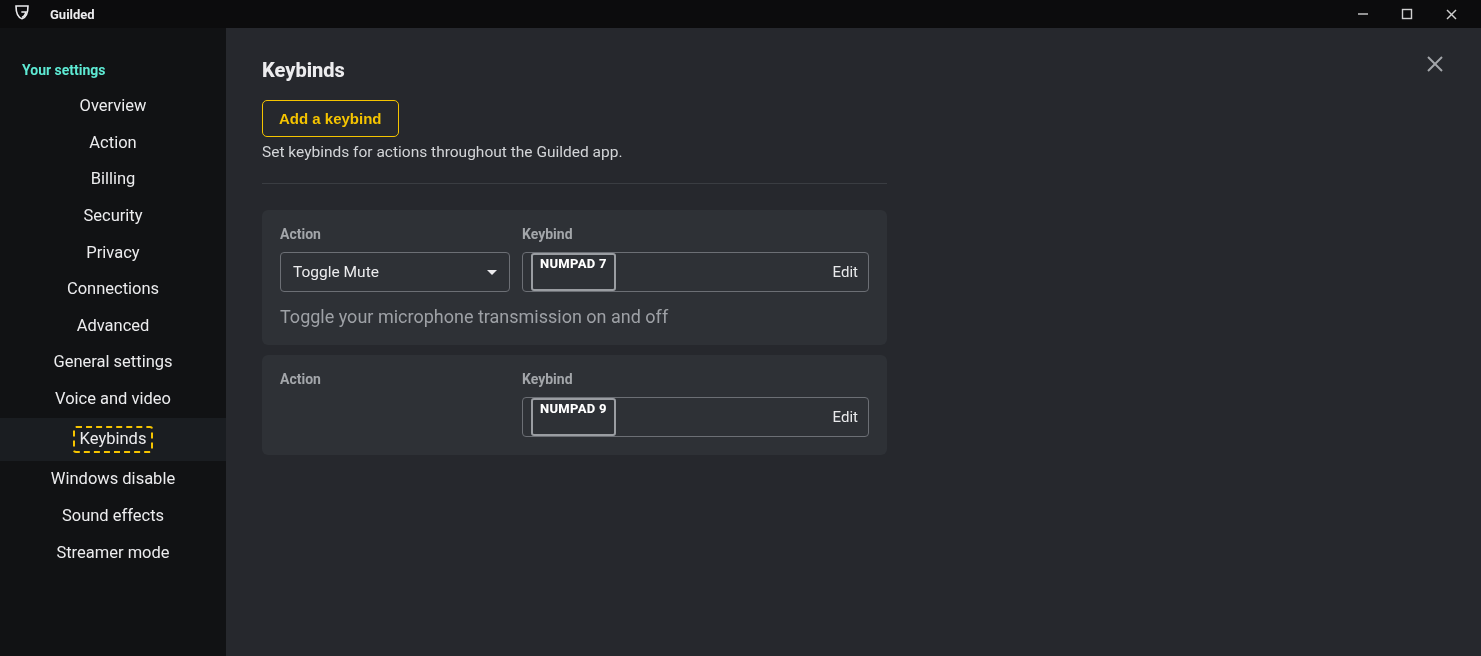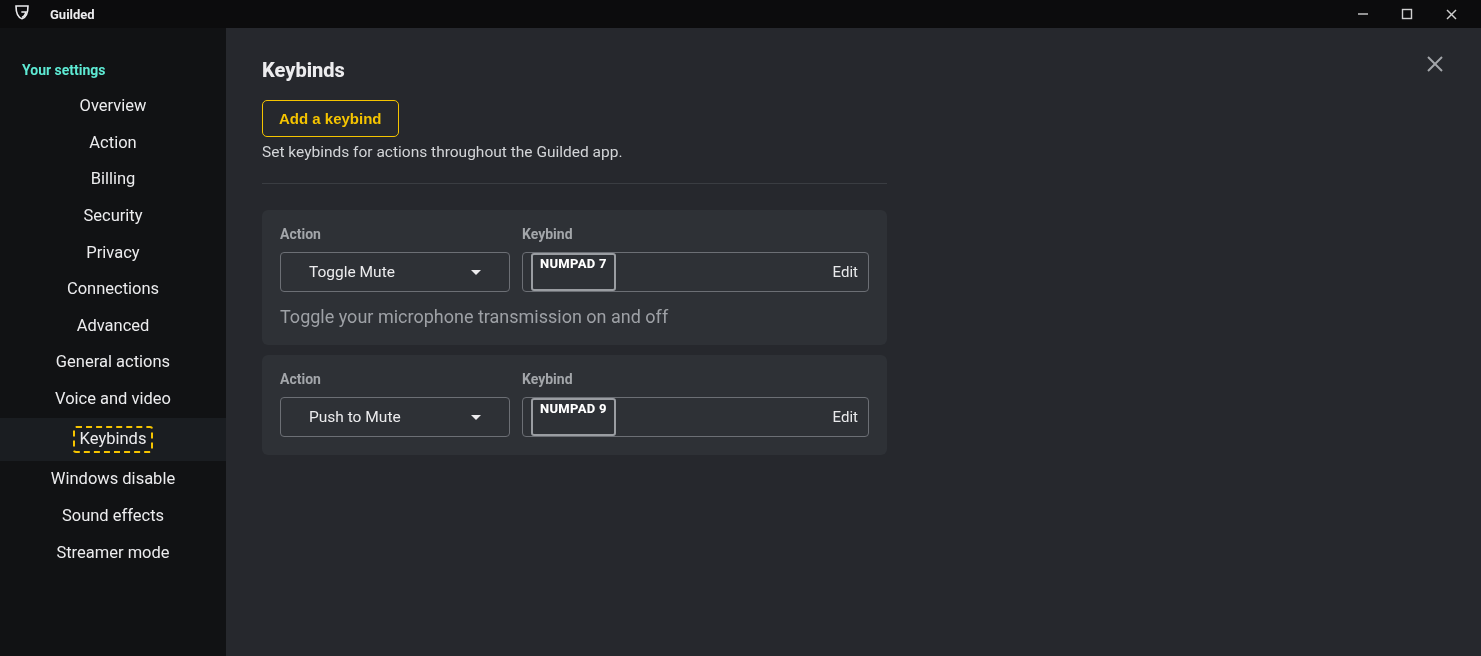--- a/index.html
+++ b/index.html
@@ -131,21 +131,21 @@
     margin-bottom: 10px;
   }
 
   .select {
     border: 1px solid #6c6f75;
     border-radius: 4px;
     height: 40px;
     display: flex;
     align-items: center;
     justify-content: space-between;
-    padding: 0 28px;
+    padding: 0 12px;
     color: #ececee;
     font-size: 15.5px;
     cursor: pointer;
     background: transparent;
   }
   .select .caret {
     width: 0; height: 0;
     border-left: 5px solid transparent;
     border-right: 5px solid transparent;
     border-top: 5px solid #ececee;
@@ -218,21 +218,21 @@
   <aside class="sidebar">
     <div class="section-label">Your settings</div>
     <div class="nav-item"><span>Overview</span></div>
     <div class="nav-item"><span>Action</span></div>
     <div class="nav-item"><span>Billing</span></div>
     <div class="nav-item"><span>Security</span></div>
     <div class="nav-item"><span>Privacy</span></div>
     <div class="nav-item"><span>Connections</span></div>
     <div class="nav-item"><span>Advanced</span></div>
 
-    <div class="nav-item"><span>General actions</span></div>
+    <div class="nav-item"><span>General settings</span></div>
     <div class="nav-item"><span>Voice and video</span></div>
     <div class="nav-item active-row"><span class="dashed">Keybinds</span></div>
     <div class="nav-item"><span>Windows disable</span></div>
     <div class="nav-item"><span>Sound effects</span></div>
     <div class="nav-item"><span>Streamer mode</span></div>
   </aside>
 
   <main class="main">
     <div class="close-x">
       <svg width="20" height="20">
@@ -269,24 +269,20 @@
         </div>
       </div>
       <div class="desc">Toggle your microphone transmission on and off</div>
     </div>
 
     
     <div class="card">
       <div class="row">
         <div class="col-action">
           <div class="field-label">Action</div>
-          <div class="select">
-            <span>Push to Mute</span>
-            <span class="caret"></span>
-          </div>
         </div>
         <div class="col-key">
           <div class="field-label">Keybind</div>
           <div class="keyfield">
             <span class="keychip">NUMPAD 9</span>
             <span class="spacer"></span>
             <span class="edit-link">Edit</span>
           </div>
         </div>
       </div>

